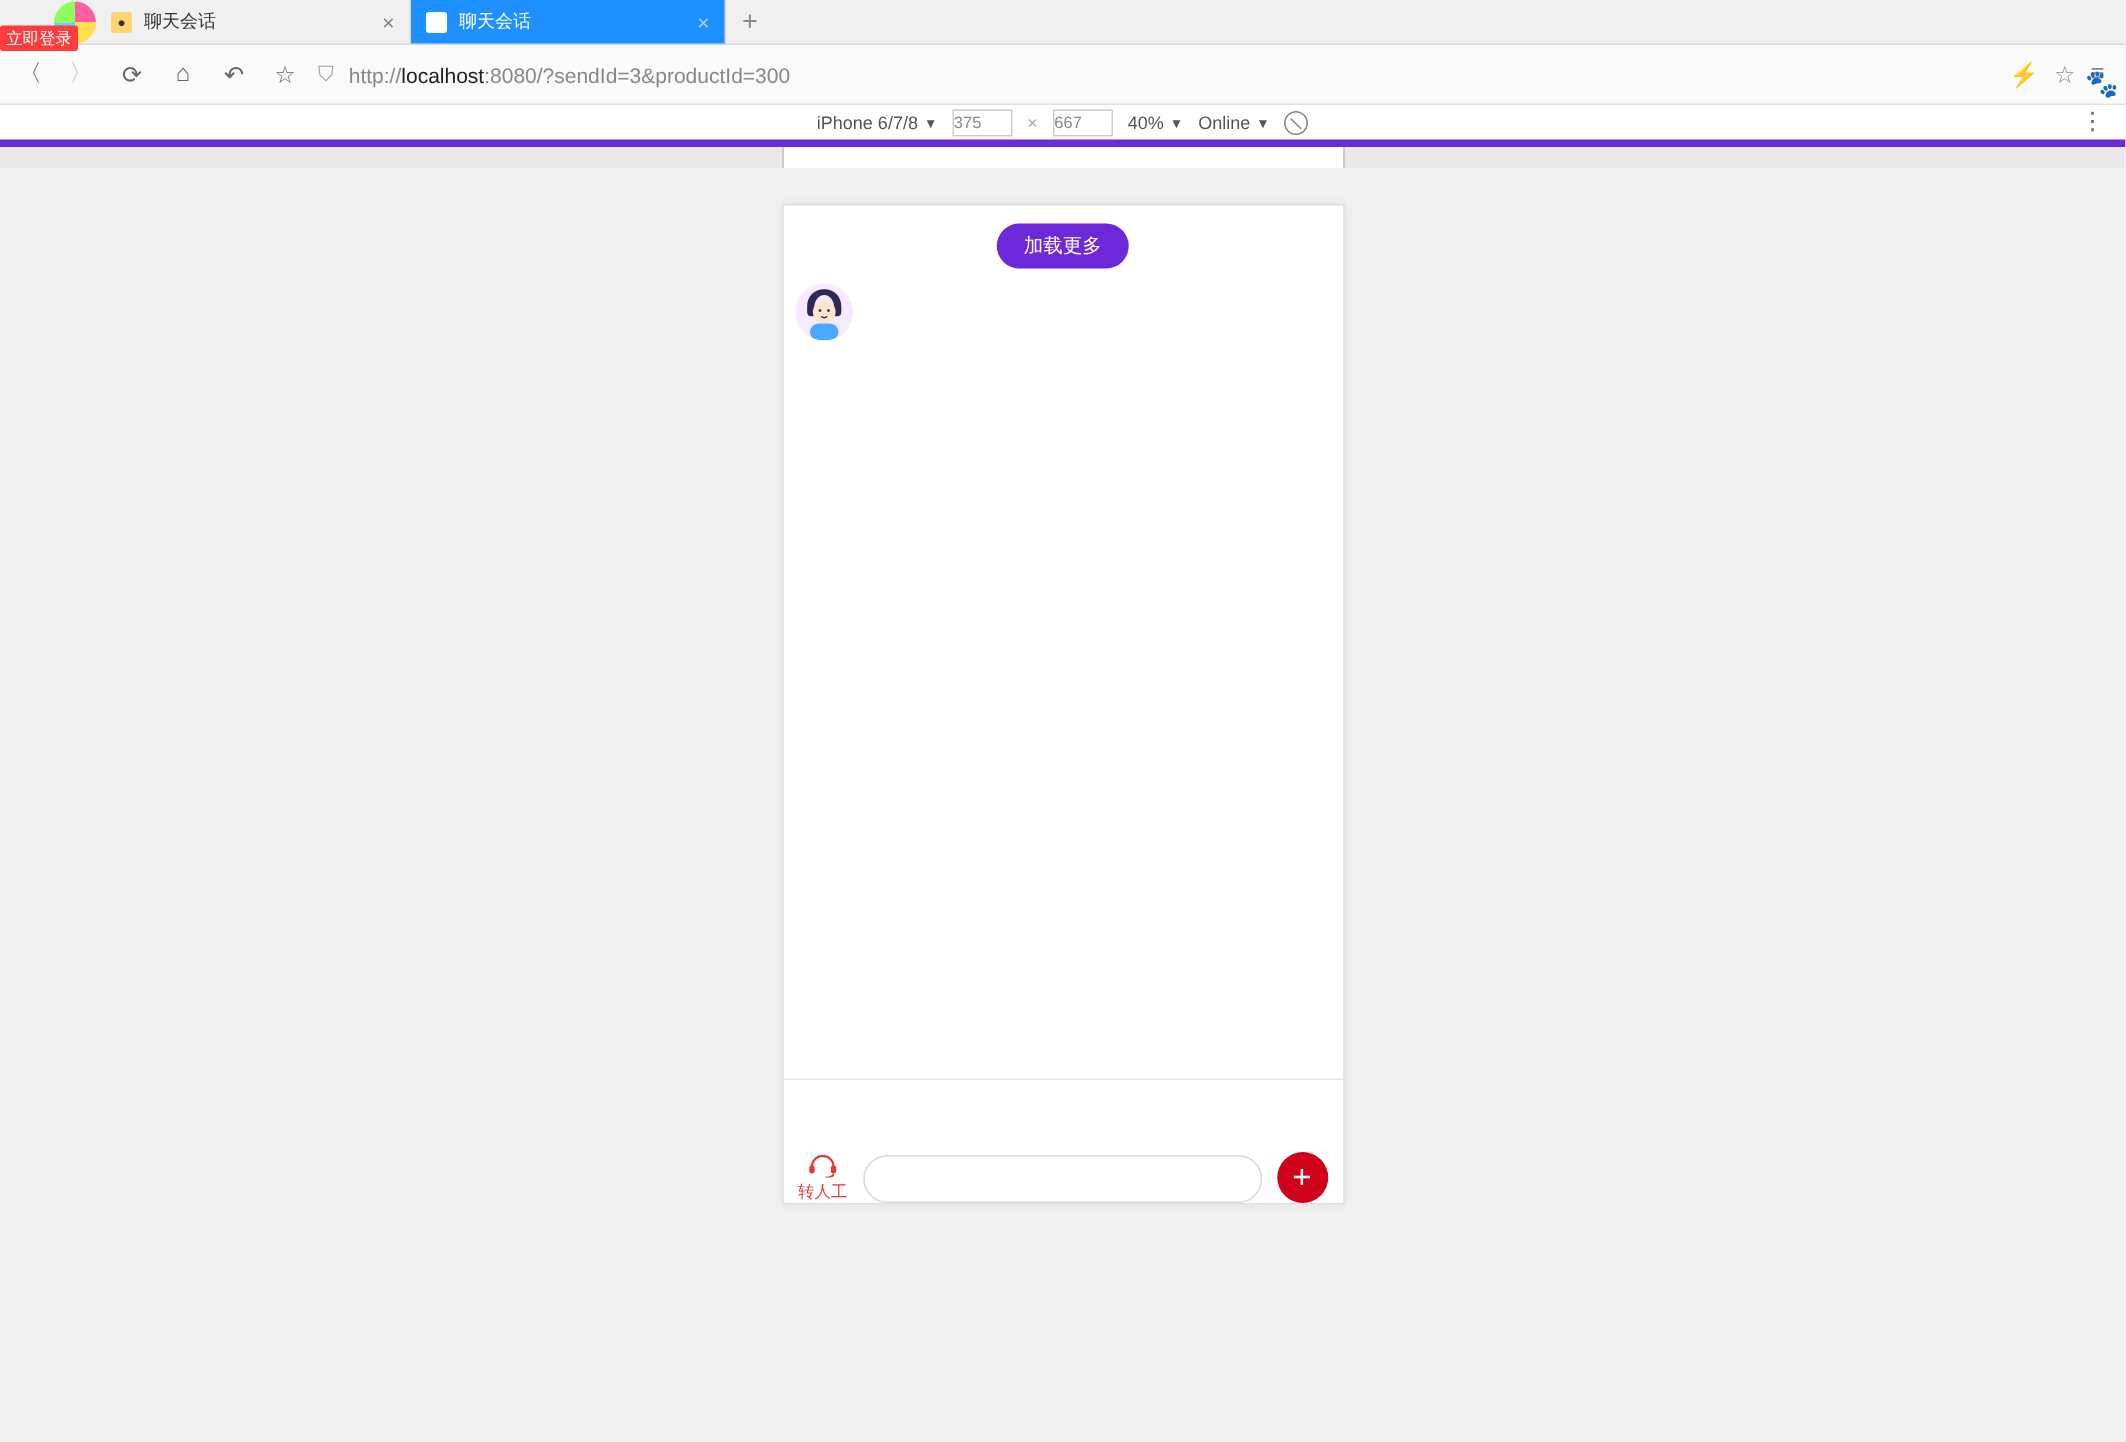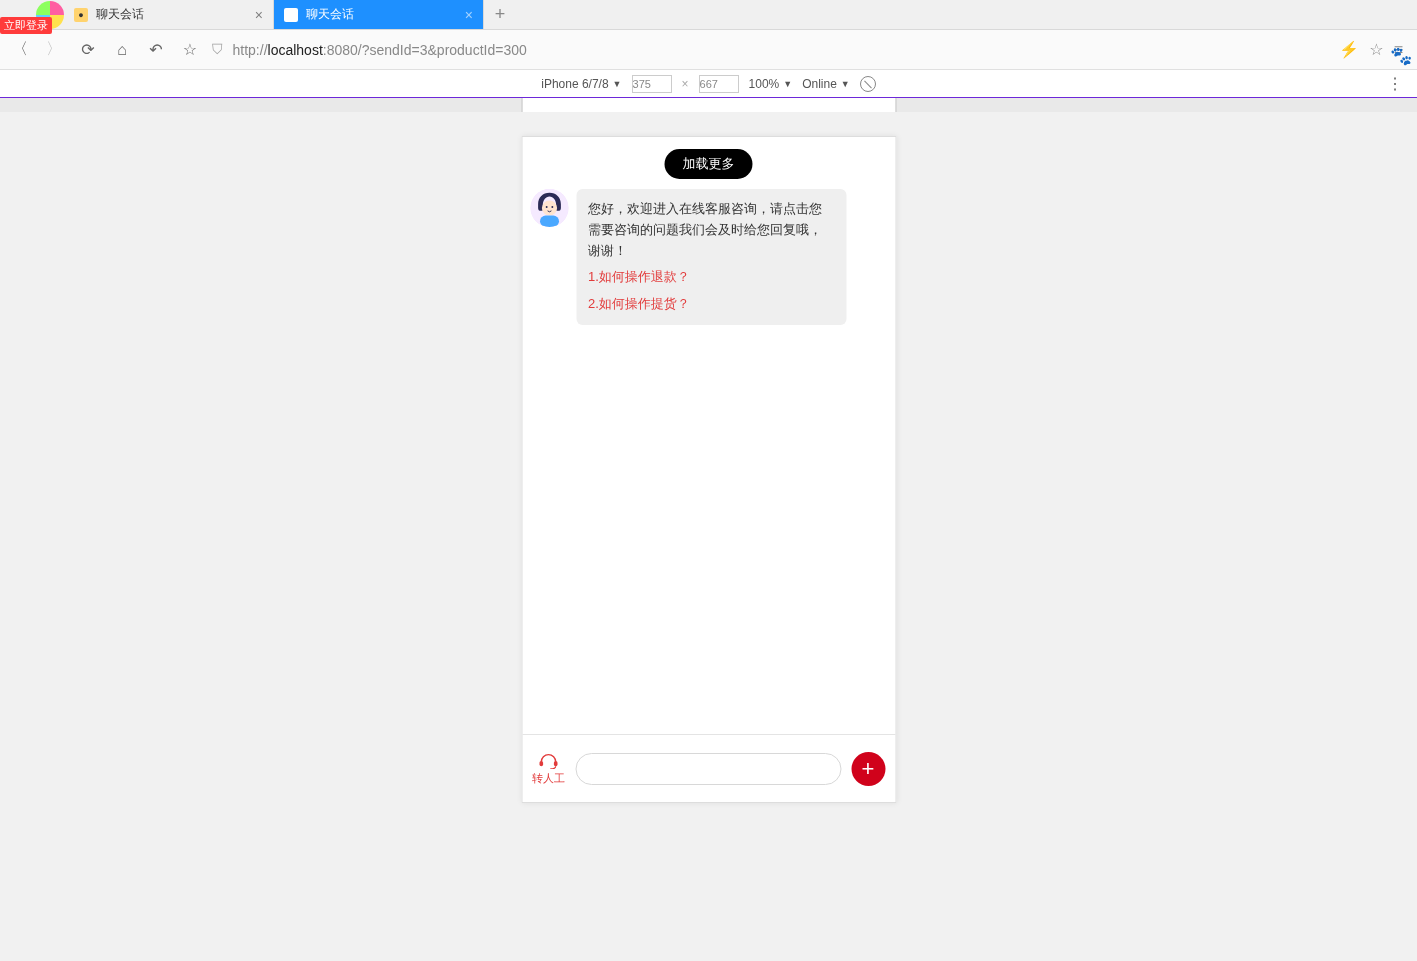--- a/index.html
+++ b/index.html
@@ -21,45 +21,45 @@
   .nav-icn{width:24px;height:24px;display:flex;align-items:center;justify-content:center;color:#666;font-size:16px;}
   .nav-icn.dis{color:#c0c0c0;}
   .shield{color:#9e9e9e;font-size:14px;}
   .url-box{flex:1;display:flex;}
   .url-text{font-size:14px;color:#888;}
   .url-text .host{color:#222;}
   .right-icons{display:flex;gap:10px;align-items:center;color:#888;padding-right:6px;}
   .corner-paw{position:absolute;right:4px;top:45px;color:#3aa3ff;font-size:18px;}
 
   
-  .device-bar{height:28px;background:#fff;border-bottom:1px solid #6d28d9;display:flex;align-items:center;justify-content:center;gap:10px;font-size:12px;color:#555;position:relative;}
+  .device-bar{height:28px;background:#fff;border-bottom:5px solid #6d28d9;display:flex;align-items:center;justify-content:center;gap:10px;font-size:12px;color:#555;position:relative;}
   .dev-select{display:flex;align-items:center;gap:4px;}
   .dev-caret{font-size:9px;}
   .dim-input{width:40px;height:18px;border:1px solid #ccc;text-align:left;font-size:11px;color:#888;background:#fff;}
   .dim-x{color:#aaa;}
   .no-throt{width:16px;height:16px;border:1.5px solid #888;border-radius:50%;position:relative;}
   .no-throt:before{content:"";position:absolute;left:2px;right:2px;top:50%;border-top:1.5px solid #888;transform:rotate(45deg);}
   .kebab{position:absolute;right:14px;font-size:16px;color:#666;letter-spacing:0;line-height:4px;}
 
   
   .ruler-h{height:14px;background:#fff;background-image:repeating-linear-gradient(to right,#ccc 0 1px,transparent 1px 50px);position:relative;}
   .ruler-h .filled{position:absolute;top:0;bottom:0;left:0;background:#e9e9e9;}
   .ruler-h .viewport{position:absolute;top:0;bottom:0;left:50%;transform:translateX(-50%);width:375px;background:#fff;border-left:1px solid #bbb;border-right:1px solid #bbb;}
 
   
   .canvas{position:relative;height:calc(100% - 30px - 40px - 28px - 14px);background:#f1f1f1;}
   .phone{width:375px;height:667px;background:#fff;border:1px solid #ddd;box-shadow:0 0 6px rgba(0,0,0,.08);position:absolute;left:50%;top:24px;transform:translateX(-50%);display:flex;flex-direction:column;}
   .chat-body{flex:1;overflow:hidden;padding:8px 8px 0;}
-  .load-more{display:block;margin:4px auto 10px;background:#000000;color:#fff;border:none;border-radius:16px;padding:6px 18px;font-size:13px;}
+  .load-more{display:block;margin:4px auto 10px;background:#6d28d9;color:#fff;border:none;border-radius:16px;padding:6px 18px;font-size:13px;}
   .msg-row{display:flex;align-items:flex-start;gap:8px;}
   .avatar{width:38px;height:38px;border-radius:50%;background:#f3e0ff;display:flex;align-items:center;justify-content:center;flex-shrink:0;overflow:hidden;}
   .avatar svg{width:38px;height:38px;}
   .bubble{background:#efefef;border-radius:6px;padding:10px 12px;font-size:13px;color:#333;line-height:1.6;max-width:270px;}
   .faq{color:#e23b3b;margin-top:6px;cursor:pointer;}
-  .chat-input-bar{height:68px;border-top:1px solid #e4e4e4;display:flex;align-items:center;padding:0 10px;gap:10px;}
+  .chat-input-bar{height:83px;border-top:1px solid #e4e4e4;display:flex;align-items:flex-end;padding:0 10px;gap:10px;}
   .to-agent{display:flex;flex-direction:column;align-items:center;font-size:11px;color:#e23b3b;gap:2px;}
   .headset{width:22px;height:18px;}
   .chat-input{flex:1;height:32px;border:1px solid #d8d8d8;border-radius:16px;padding:0 12px;font-size:13px;outline:none;}
   .send-btn{width:34px;height:34px;border-radius:50%;background:#d0021b;border:none;color:#fff;font-size:22px;display:flex;align-items:center;justify-content:center;}
 </style>
 </head>
 <body>
 
 <div class="tab-strip">
   <div class="logo-wrap">
@@ -116,21 +116,21 @@
 
 <div class="device-bar">
   <span class="dev-select">
     <span>iPhone 6/7/8</span>
     <span class="dev-caret">▼</span>
   </span>
   <input class="dim-input" value="375" style="">
   <span class="dim-x">×</span>
   <input class="dim-input" value="667" style="">
   <span class="dev-select">
-    <span>100%</span>
+    <span>40%</span>
     <span class="dev-caret">▼</span>
   </span>
   <span class="dev-select">
     <span>Online</span>
     <span class="dev-caret">▼</span>
   </span>
   <span class="no-throt"></span>
   <span class="kebab">⋮</span>
 </div>
 
@@ -148,25 +148,20 @@
           <svg viewBox="0 0 40 40">
             <circle cx="20" cy="20" r="20" fill="#f5eaff"></circle>
             <path d="M8 16c0-7 5-12 12-12s12 5 12 12v4c0 2-1 3-3 3h-2v-6c0-5-3-9-7-9s-7 4-7 9v6h-2c-2 0-3-1-3-3z" fill="#2b2b56"></path>
             <circle cx="20" cy="20" r="8" fill="#ffe4cf"></circle>
             <circle cx="17" cy="19" r="1" fill="#2b2b56"></circle>
               <circle cx="23" cy="19" r="1" fill="#2b2b56"></circle>
             <path d="M18 23q2 2 4 0" stroke="#2b2b56" fill="none" stroke-width="1"></path>
             <rect x="10" y="28" width="20" height="12" rx="6" fill="#4aa8ff"></rect>
           </svg>
         </div>
-        <div class="bubble">
-          <div>您好，欢迎进入在线客服咨询，请点击您需要咨询的问题我们会及时给您回复哦，谢谢！</div>
-          <div class="faq">1.如何操作退款？</div>
-          <div class="faq">2.如何操作提货？</div>
-        </div>
       </div>
     </div>
     <div class="chat-input-bar">
       <div class="to-agent">
         <svg class="headset" viewBox="0 0 24 20">
           <path d="M4 12a8 8 0 0 1 16 0" fill="none" stroke="#e23b3b" stroke-width="1.6"></path>
           <rect x="2" y="11" width="4" height="6" rx="2" fill="#e23b3b"></rect>
           <rect x="18" y="11" width="4" height="6" rx="2" fill="#e23b3b"></rect>
           <path d="M20 17q0 3-6 3" fill="none" stroke="#e23b3b" stroke-width="1.4"></path>
         </svg>

